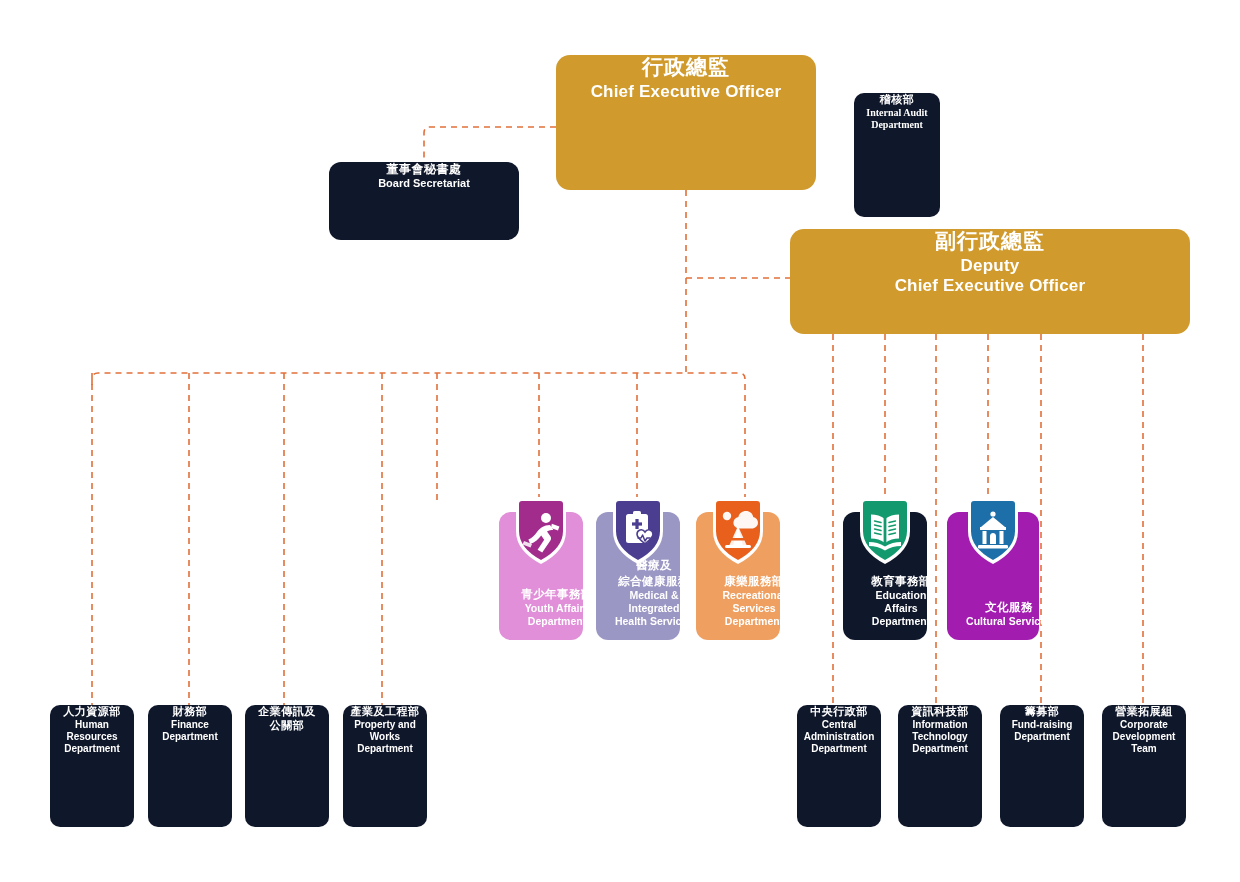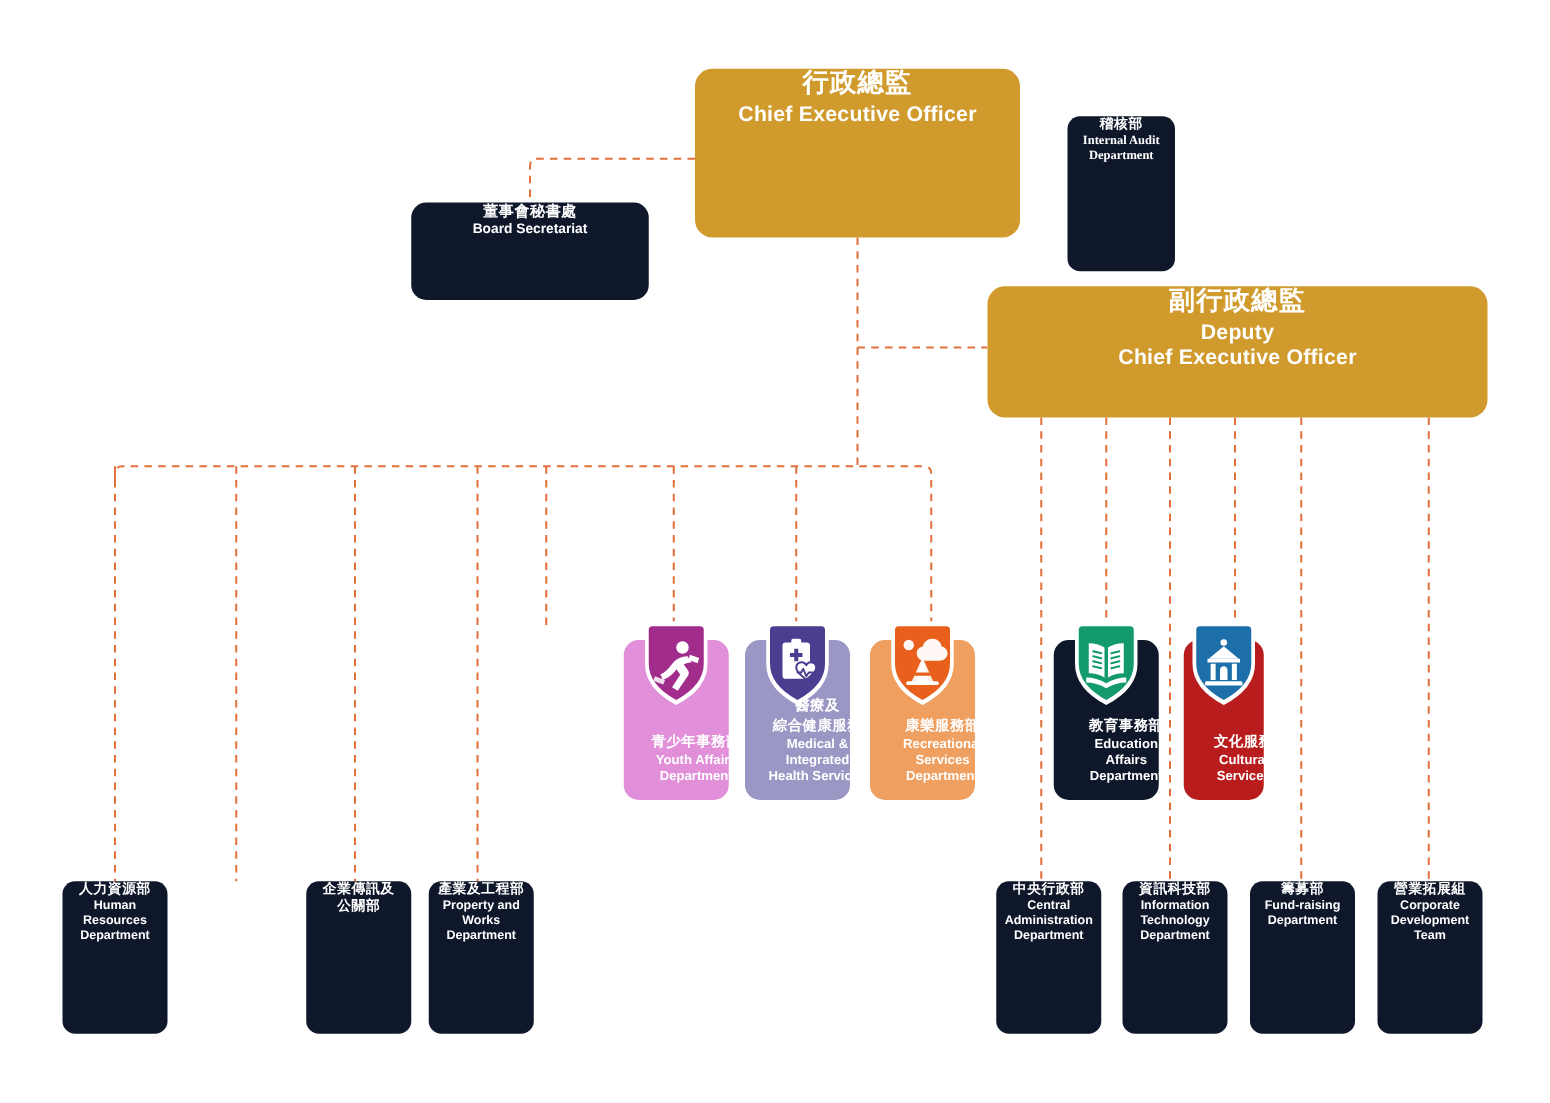--- a/index.html
+++ b/index.html
@@ -247,21 +247,21 @@
         </g>
         <path d="M15 47 c5.5 0 11 1.4 16 4.6 5-3.2 10.5-4.6 16-4.6 l0 4 c-5.5 0-11 1.4-16 4.6 -5-3.2-10.5-4.6-16-4.6 z" fill="#ffffff"></path>
       </svg>
     </div>
     <div class="labels">
       <div class="zh">教育事務部</div>
       <div class="en">Education Affairs Department</div>
     </div>
   </div>
 
-  <div class="svc" style="left:947px; top:512px; width:64px; height:128px; background:#b91c1c;">
+  <div class="svc" style="left:947px; top:512px; width:92px; height:128px; background:#a21caf;">
     <div class="shield-wrap">
       <svg viewBox="0 0 62 72" width="62" height="72">
         <path d="M31 2 L52 2 Q56 2 56 6 L56 36 Q56 56 31 69 Q6 56 6 36 L6 6 Q6 2 10 2 Z" fill="#ffffff"></path>
         <path d="M31 6 L50 6 Q53 6 53 9 L53 36 Q53 53 31 65 Q9 53 9 36 L9 9 Q9 6 12 6 Z" fill="#1C6FA8"></path>
         <circle cx="31" cy="19" r="2.6" fill="#ffffff"></circle>
         <path d="M31 22 L43 32 L19 32 Z" fill="#ffffff"></path>
         <rect x="18" y="32" width="26" height="3" fill="#ffffff"></rect>
         <rect x="20.5" y="36" width="4" height="13" fill="#ffffff"></rect>
         <rect x="37.5" y="36" width="4" height="13" fill="#ffffff"></rect>
         <path d="M28 49 l0-8 c0-1.8 1.4-3 3-3 1.6 0 3 1.2 3 3 l0 8 z" fill="#ffffff"></path>
@@ -272,20 +272,24 @@
       <div class="zh">文化服務</div>
       <div class="en">Cultural Services</div>
     </div>
   </div>
 
   <div class="node tan" style="left:50px; top:705px; width:84px; height:122px;">
     <div class="zh">人力資源部</div>
     <div class="en" style="max-width:76px;">Human Resources Department</div>
   </div>
 
+  <div class="node tan" style="left:148px; top:705px; width:84px; height:122px;">
+    <div class="zh">財務部</div>
+    <div class="en" style="max-width:76px;">Finance Department</div>
+  </div>
 
   <div class="node tan" style="left:245px; top:705px; width:84px; height:122px;">
     <div class="zh">企業傳訊及</div>
     <div class="zh">公關部</div>
   </div>
 
   <div class="node tan" style="left:343px; top:705px; width:84px; height:122px;">
     <div class="zh">產業及工程部</div>
     <div class="en" style="max-width:76px;">Property and Works Department</div>
   </div>

